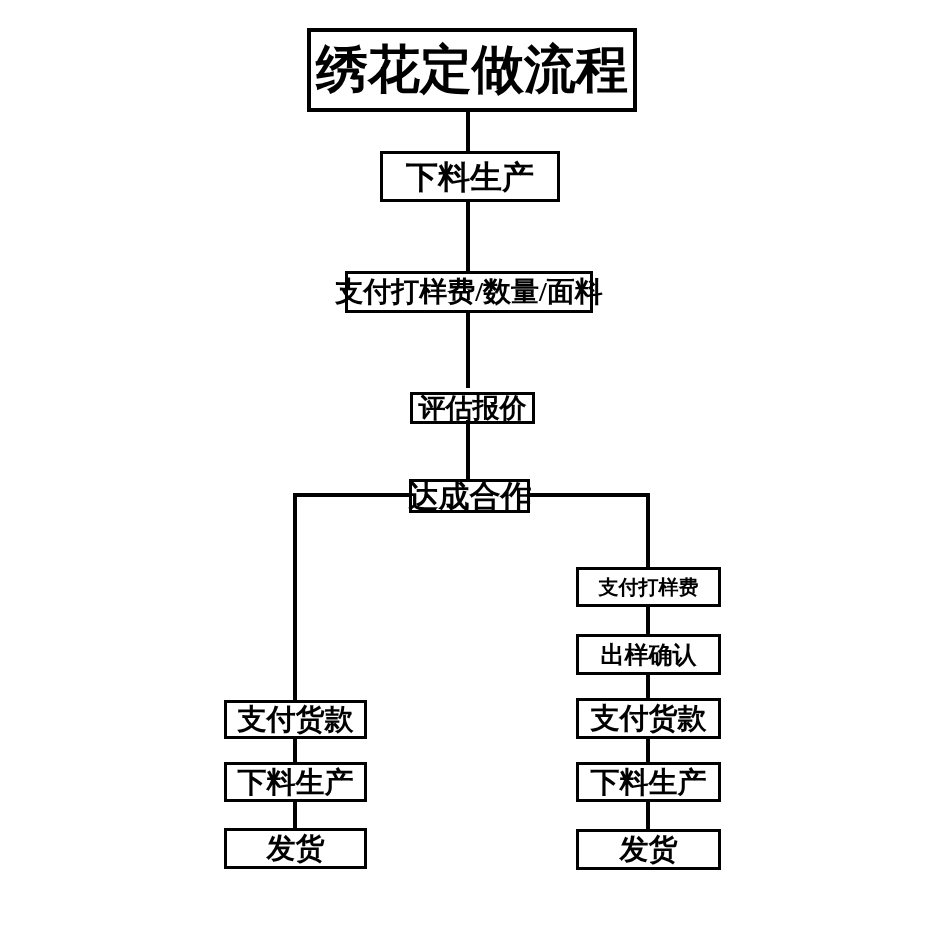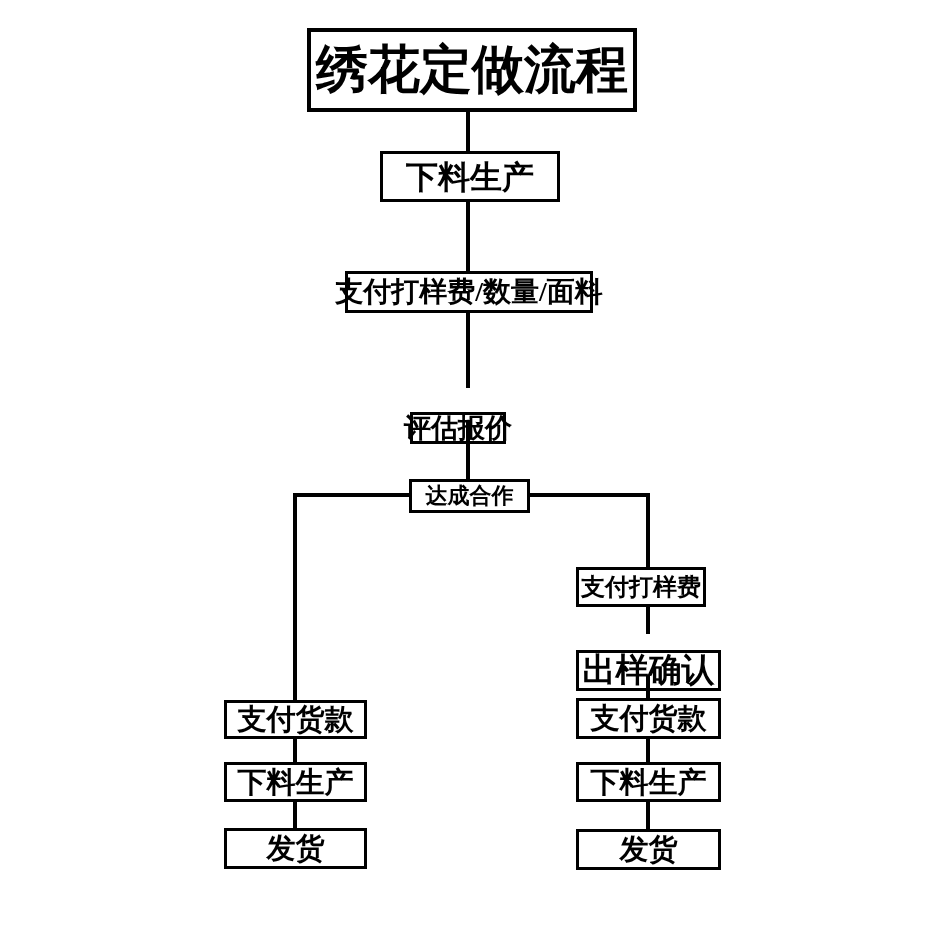--- a/index.html
+++ b/index.html
@@ -37,33 +37,33 @@
 <body>
 
 <div class="canvas">
 
   <div class="node title" style="left:307px; top:28px; width:330px; height:84px; font-size:52px;">绣花定做流程</div>
 
   <div class="node" style="left:380px; top:151px; width:180px; height:51px; font-size:32px;">下料生产</div>
 
   <div class="node" style="left:345px; top:271px; width:248px; height:42px; font-size:28px;">支付打样费/数量/面料</div>
 
-  <div class="node" style="left:410px; top:412px; width:96px; height:32px; font-size:27px;">评估报价</div>
+  <div class="node" style="left:410px; top:392px; width:125px; height:32px; font-size:27px;">评估报价</div>
 
-  <div class="node" style="left:409px; top:479px; width:121px; height:34px; font-size:22px;">达成合作</div>
+  <div class="node" style="left:409px; top:479px; width:121px; height:34px; font-size:31px;">达成合作</div>
 
   <div class="node" style="left:224px; top:700px; width:143px; height:39px; font-size:29px;">支付货款</div>
 
   <div class="node" style="left:224px; top:762px; width:143px; height:40px; font-size:29px;">下料生产</div>
 
   <div class="node" style="left:224px; top:828px; width:143px; height:41px; font-size:29px;">发货</div>
 
-  <div class="node" style="left:576px; top:567px; width:130px; height:40px; font-size:24px;">支付打样费</div>
+  <div class="node" style="left:576px; top:567px; width:145px; height:40px; font-size:20px;">支付打样费</div>
 
-  <div class="node" style="left:576px; top:634px; width:145px; height:41px; font-size:33px;margin-top:16px;">出样确认</div>
+  <div class="node" style="left:576px; top:634px; width:145px; height:41px; font-size:24px;">出样确认</div>
 
   <div class="node" style="left:576px; top:698px; width:145px; height:41px; font-size:29px;">支付货款</div>
 
   <div class="node" style="left:576px; top:762px; width:145px; height:40px; font-size:29px;">下料生产</div>
 
   <div class="node" style="left:576px; top:829px; width:145px; height:41px; font-size:29px;">发货</div>
 
   <div class="line" style="left:466px; top:112px; width:4px; height:39px;"></div>
   <div class="line" style="left:466px; top:202px; width:4px; height:69px;"></div>
   <div class="line" style="left:466px; top:313px; width:4px; height:75px;"></div>

